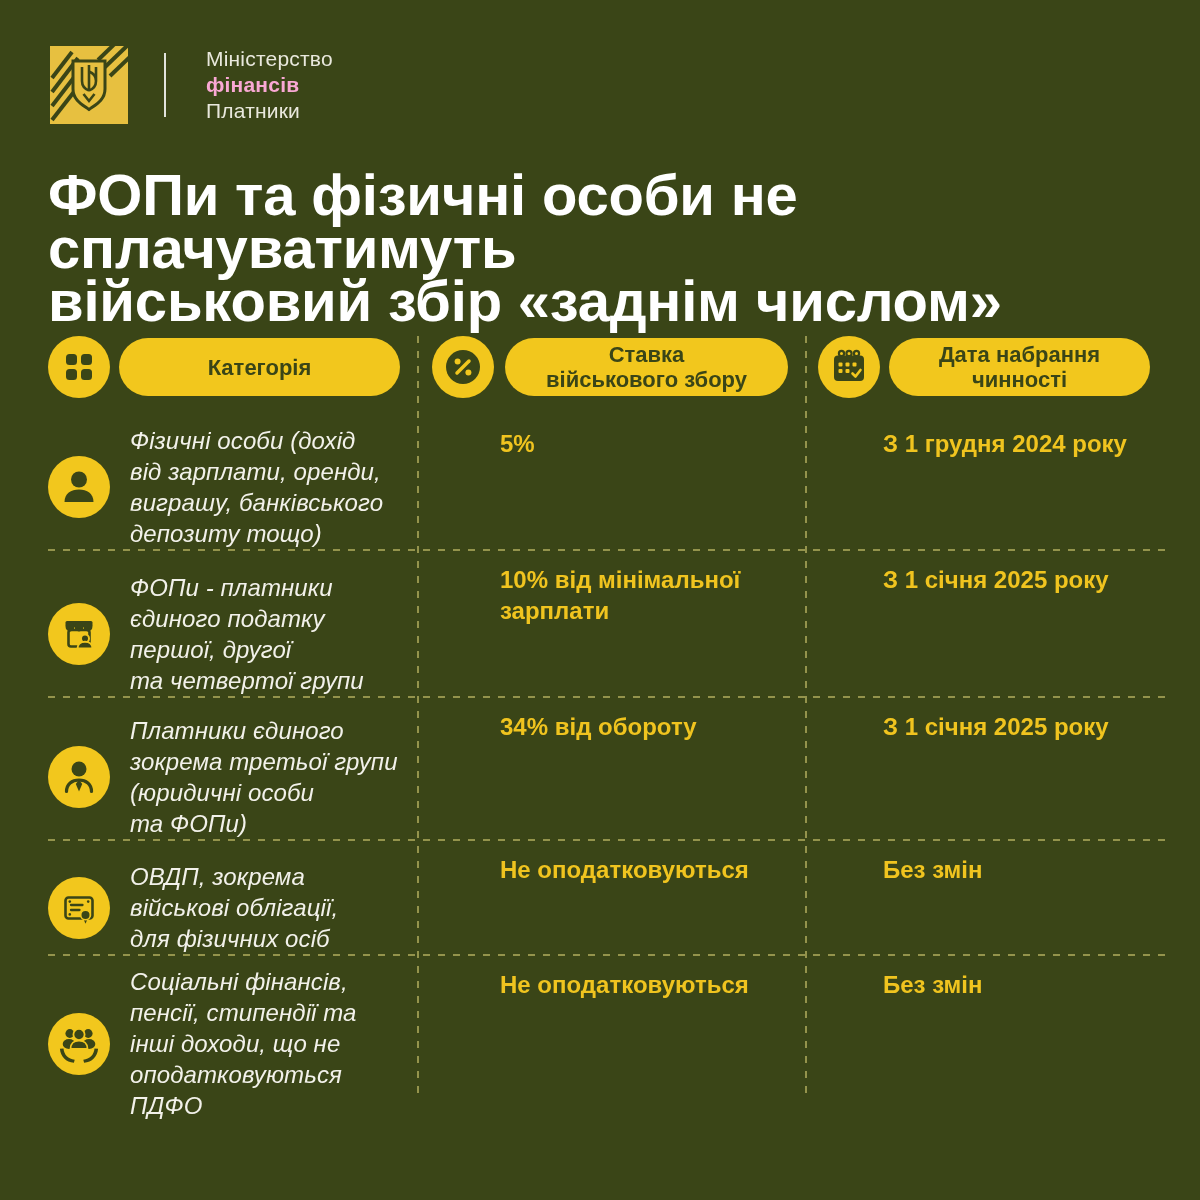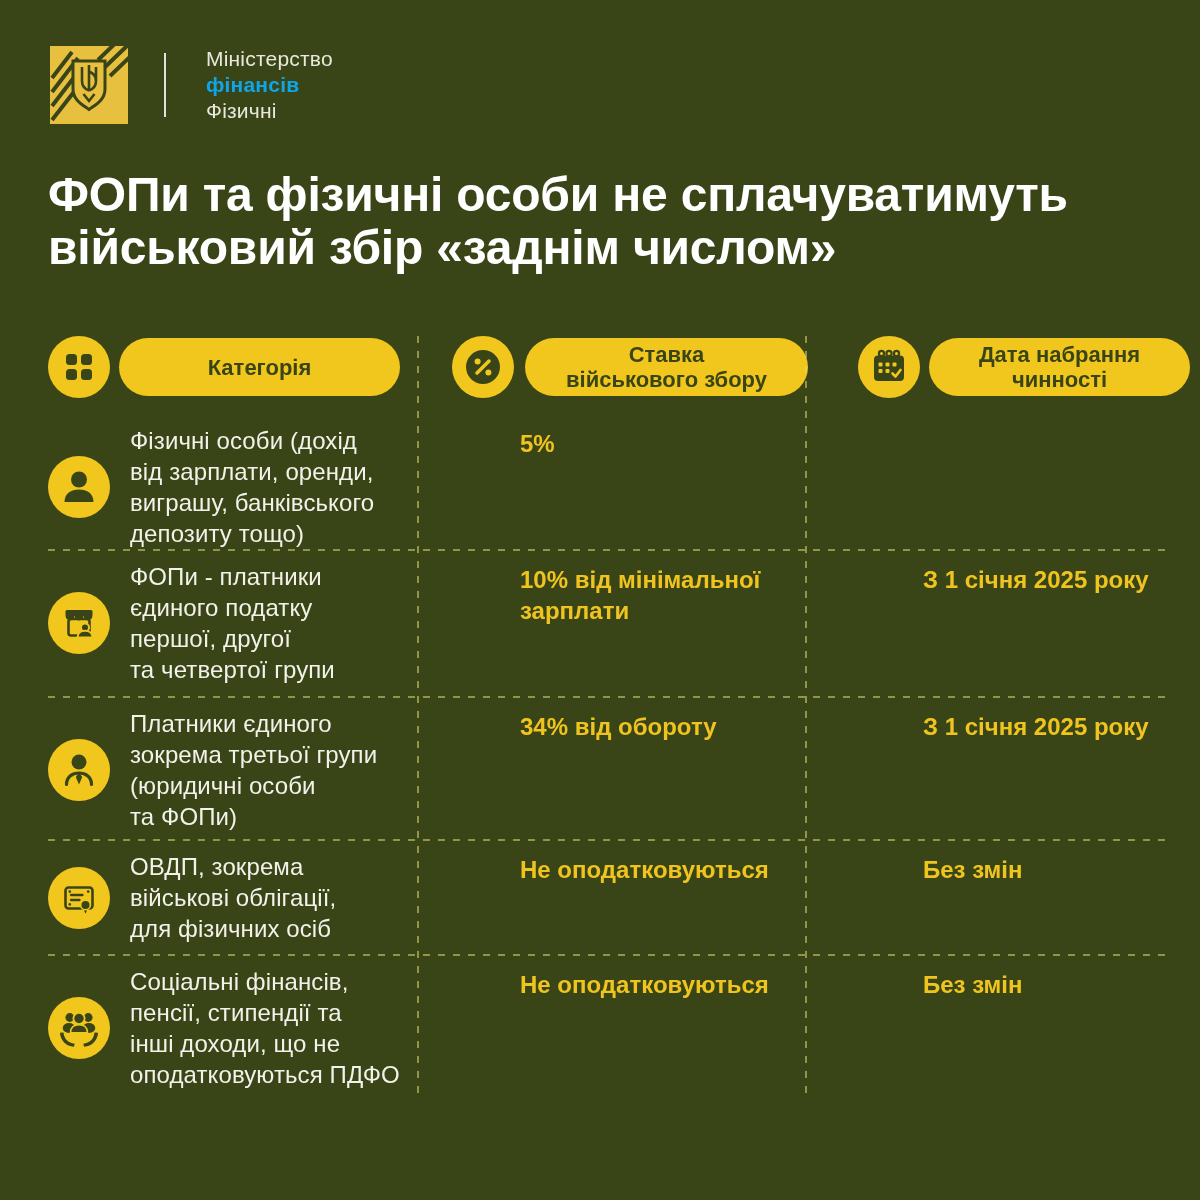--- a/index.html
+++ b/index.html
@@ -14,35 +14,35 @@
   *{margin:0;padding:0;box-sizing:border-box;}
   html,body{background:#2c3510;}
   body{font-family:"Liberation Sans","DejaVu Sans",sans-serif;}
   .canvas{position:relative;width:1200px;height:1200px;background:var(--bg);overflow:hidden;}
 
   
   .brand{position:absolute;left:50px;top:46px;display:flex;align-items:center;gap:23px;}
   .logo{width:78px;height:78px;background:var(--logo-yellow);flex:0 0 78px;}
   .brand-divider{width:2px;height:64px;background:rgba(255,255,255,.85);margin:0 17px 0 13px;}
   .brand-name{font-size:21px;line-height:26px;color:#e9e8dd;letter-spacing:.2px;}
-  .brand-name .bold{font-weight:bold;color:#0ea5e9;}
+  .brand-name .bold{font-weight:bold;color:#f9a8d4;}
 
   
   .title{position:absolute;left:48px;top:168px;width:1110px;
-         font-size:48px;line-height:53px;font-weight:bold;color:#ffffff;
+         font-size:58px;line-height:53px;font-weight:bold;color:#ffffff;
          letter-spacing:-.2px;white-space:pre-line;}
 
   
   .table{position:absolute;left:48px;top:336px;width:1120px;height:800px;}
   .vline{position:absolute;top:0;height:758px;width:2px;
          background:repeating-linear-gradient(180deg,var(--dash) 0 7px,transparent 7px 15px);}
   .vline-1{left:369px;}
   .vline-2{left:757px;}
 
-  .grid-cols{display:grid;grid-template-columns:370px 388px 362px;gap:20px;}
+  .grid-cols{display:grid;grid-template-columns:370px 388px 362px;}
 
   .thead{height:62px;align-items:center;}
   .th{display:flex;align-items:center;height:62px;}
   .th.c2{padding-left:14px;}
   .th.c3{padding-left:12px;}
   .pill{flex:1;margin-left:9px;margin-right:18px;min-height:58px;border-radius:30px;
         background:var(--yellow);display:flex;align-items:center;justify-content:center;
         text-align:center;color:var(--dark);font-weight:bold;font-size:22px;line-height:25px;
         white-space:pre-line;padding:4px 10px;}
   .th.c2 .pill{margin-left:11px;}
@@ -54,21 +54,21 @@
   .rows{margin-top:17px;}
   .trow{padding-top:10px;}
   .r1{min-height:129px;}
   .r2{min-height:145px;}
   .r3{min-height:141px;}
   .r4{min-height:113px;}
   .r5{min-height:150px;}
   .hsep{height:2px;width:1118px;
         background:repeating-linear-gradient(90deg,var(--dash) 0 7px,transparent 7px 15px);}
 
-  .cat-cell{display:flex;align-items:flex-start;}
+  .cat-cell{display:flex;align-items:flex-end;font-style:italic;}
   .cat-inner{display:flex;align-items:center;}
   .cat-text{margin-left:20px;color:var(--white);font-size:24px;line-height:31px;
             white-space:pre-line;letter-spacing:.1px;}
   .rate-cell{padding-left:82px;color:var(--hl);font-weight:bold;font-size:24px;
              line-height:31px;white-space:pre-line;padding-top:3px;}
   .date-cell{padding-left:77px;color:var(--hl);font-weight:bold;font-size:24px;
              line-height:31px;padding-top:3px;}
 </style>
 </head>
 <body>
@@ -93,21 +93,21 @@
           <path d="M46 21 v14 c0 -5 -3 -8 -7 -9.5 M46 21 v14 c0 5 -3 8 -7 9.5"></path>
           <path d="M39 19 v26"></path>
           <path d="M33.5 48 l5.5 7 5.5 -7"></path>
         </g>
       </svg>
     </div>
     <div class="brand-divider"></div>
     <div class="brand-name">
       <div>Міністерство</div>
       <div class="bold">фінансів</div>
-      <div>Фізичні</div>
+      <div>Платники</div>
     </div>
   </div>
 
   <h1 class="title">ФОПи та фізичні особи не сплачуватимуть
 військовий збір «заднім числом»</h1>
 
   <section class="table">
     <div class="vline vline-1"></div>
     <div class="vline vline-2"></div>
 
@@ -168,20 +168,21 @@
                 <path d="M9.5 39 c0-8.5 6.5-12.5 14.5-12.5 s14.5 4 14.5 12.5 z"></path>
               </svg>
             </span>
             <div class="cat-text">Фізичні особи (дохід
 від зарплати, оренди,
 виграшу, банківського
 депозиту тощо)</div>
           </div>
         </div>
         <div class="rate-cell">5%</div>
+        <div class="date-cell">З 1 грудня 2024 року</div>
       </div>
       <div class="hsep"></div>
 
       <div class="trow grid-cols r2">
         <div class="cat-cell">
           <div class="cat-inner">
             <span class="circle-icon">
               <svg viewBox="0 0 48 48" width="48" height="48">
                 <rect x="10.5" y="11" width="27" height="6" rx="1.5" fill="#3a4517"></rect>
                 <circle cx="15" cy="17" r="4.4" fill="#3a4517"></circle>

